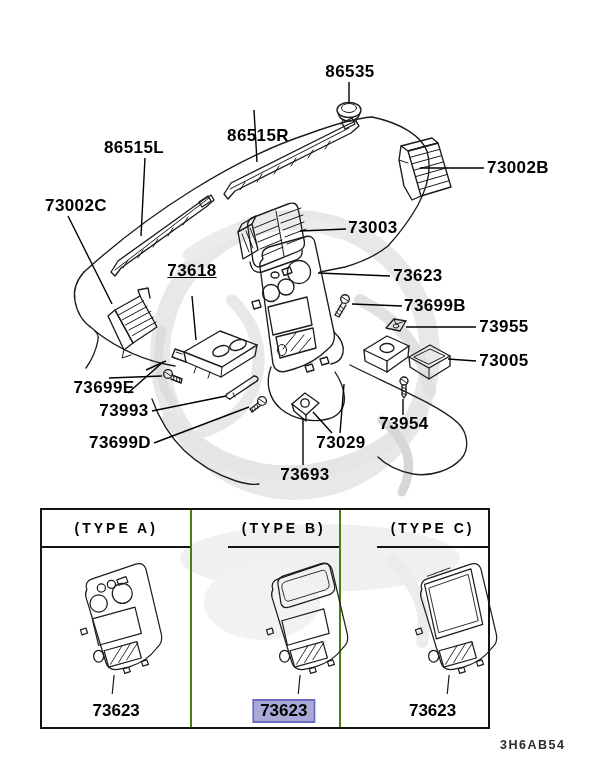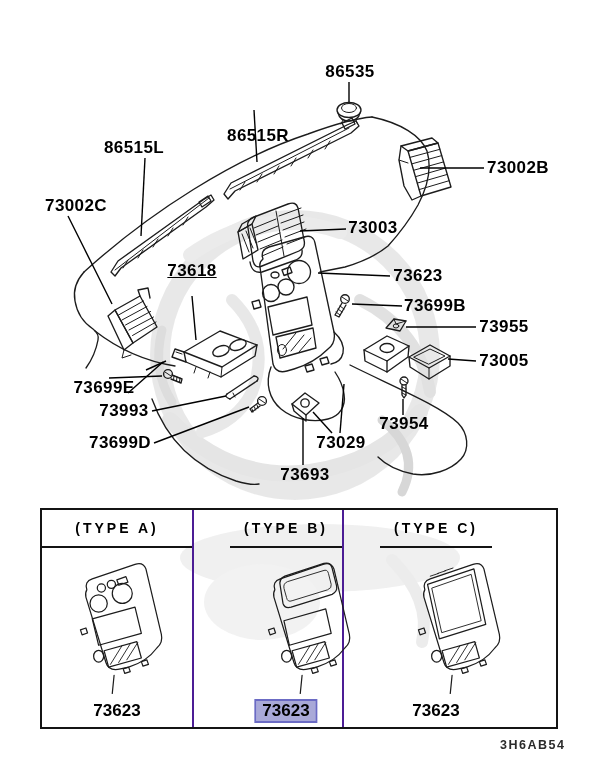--- a/index.html
+++ b/index.html
@@ -8,26 +8,26 @@
     font-family:"Liberation Sans",sans-serif;
   }
   #diagram-svg{position:absolute;left:0;top:0;}
   .part-label{
     position:absolute;transform:translate(-50%,-50%);
     font:bold 17px "Liberation Sans",sans-serif;letter-spacing:.4px;
     color:#000;white-space:nowrap;z-index:5;text-align:center;
   }
   
   #type-table{
-    position:absolute;left:40px;top:508px;width:518px;height:221px;
+    position:absolute;left:40px;top:508px;width:450px;height:221px;
     border:2px solid #141414;box-sizing:border-box;display:flex;z-index:4;
     background:transparent;
   }
   .type-col{width:150px;box-sizing:border-box;display:flex;flex-direction:column;}
-  .type-col + .type-col{border-left:2px solid #4c1d95;padding-left:36px;}
+  .type-col + .type-col{border-left:2px solid #4d7c0f;padding-left:36px;}
   .type-header{
     height:38px;border-bottom:2px solid #141414;box-sizing:border-box;
     display:flex;align-items:center;justify-content:center;
     font:bold 14px "Liberation Sans",sans-serif;letter-spacing:3px;color:#000;
   }
   .type-body{flex:1;position:relative;}
   .type-body svg{position:absolute;left:0;top:0;}
   .cell-part{
     position:absolute;left:50%;bottom:6px;transform:translateX(-50%);
     font:bold 17px "Liberation Sans",sans-serif;color:#000;padding:0 6px;line-height:20px;

